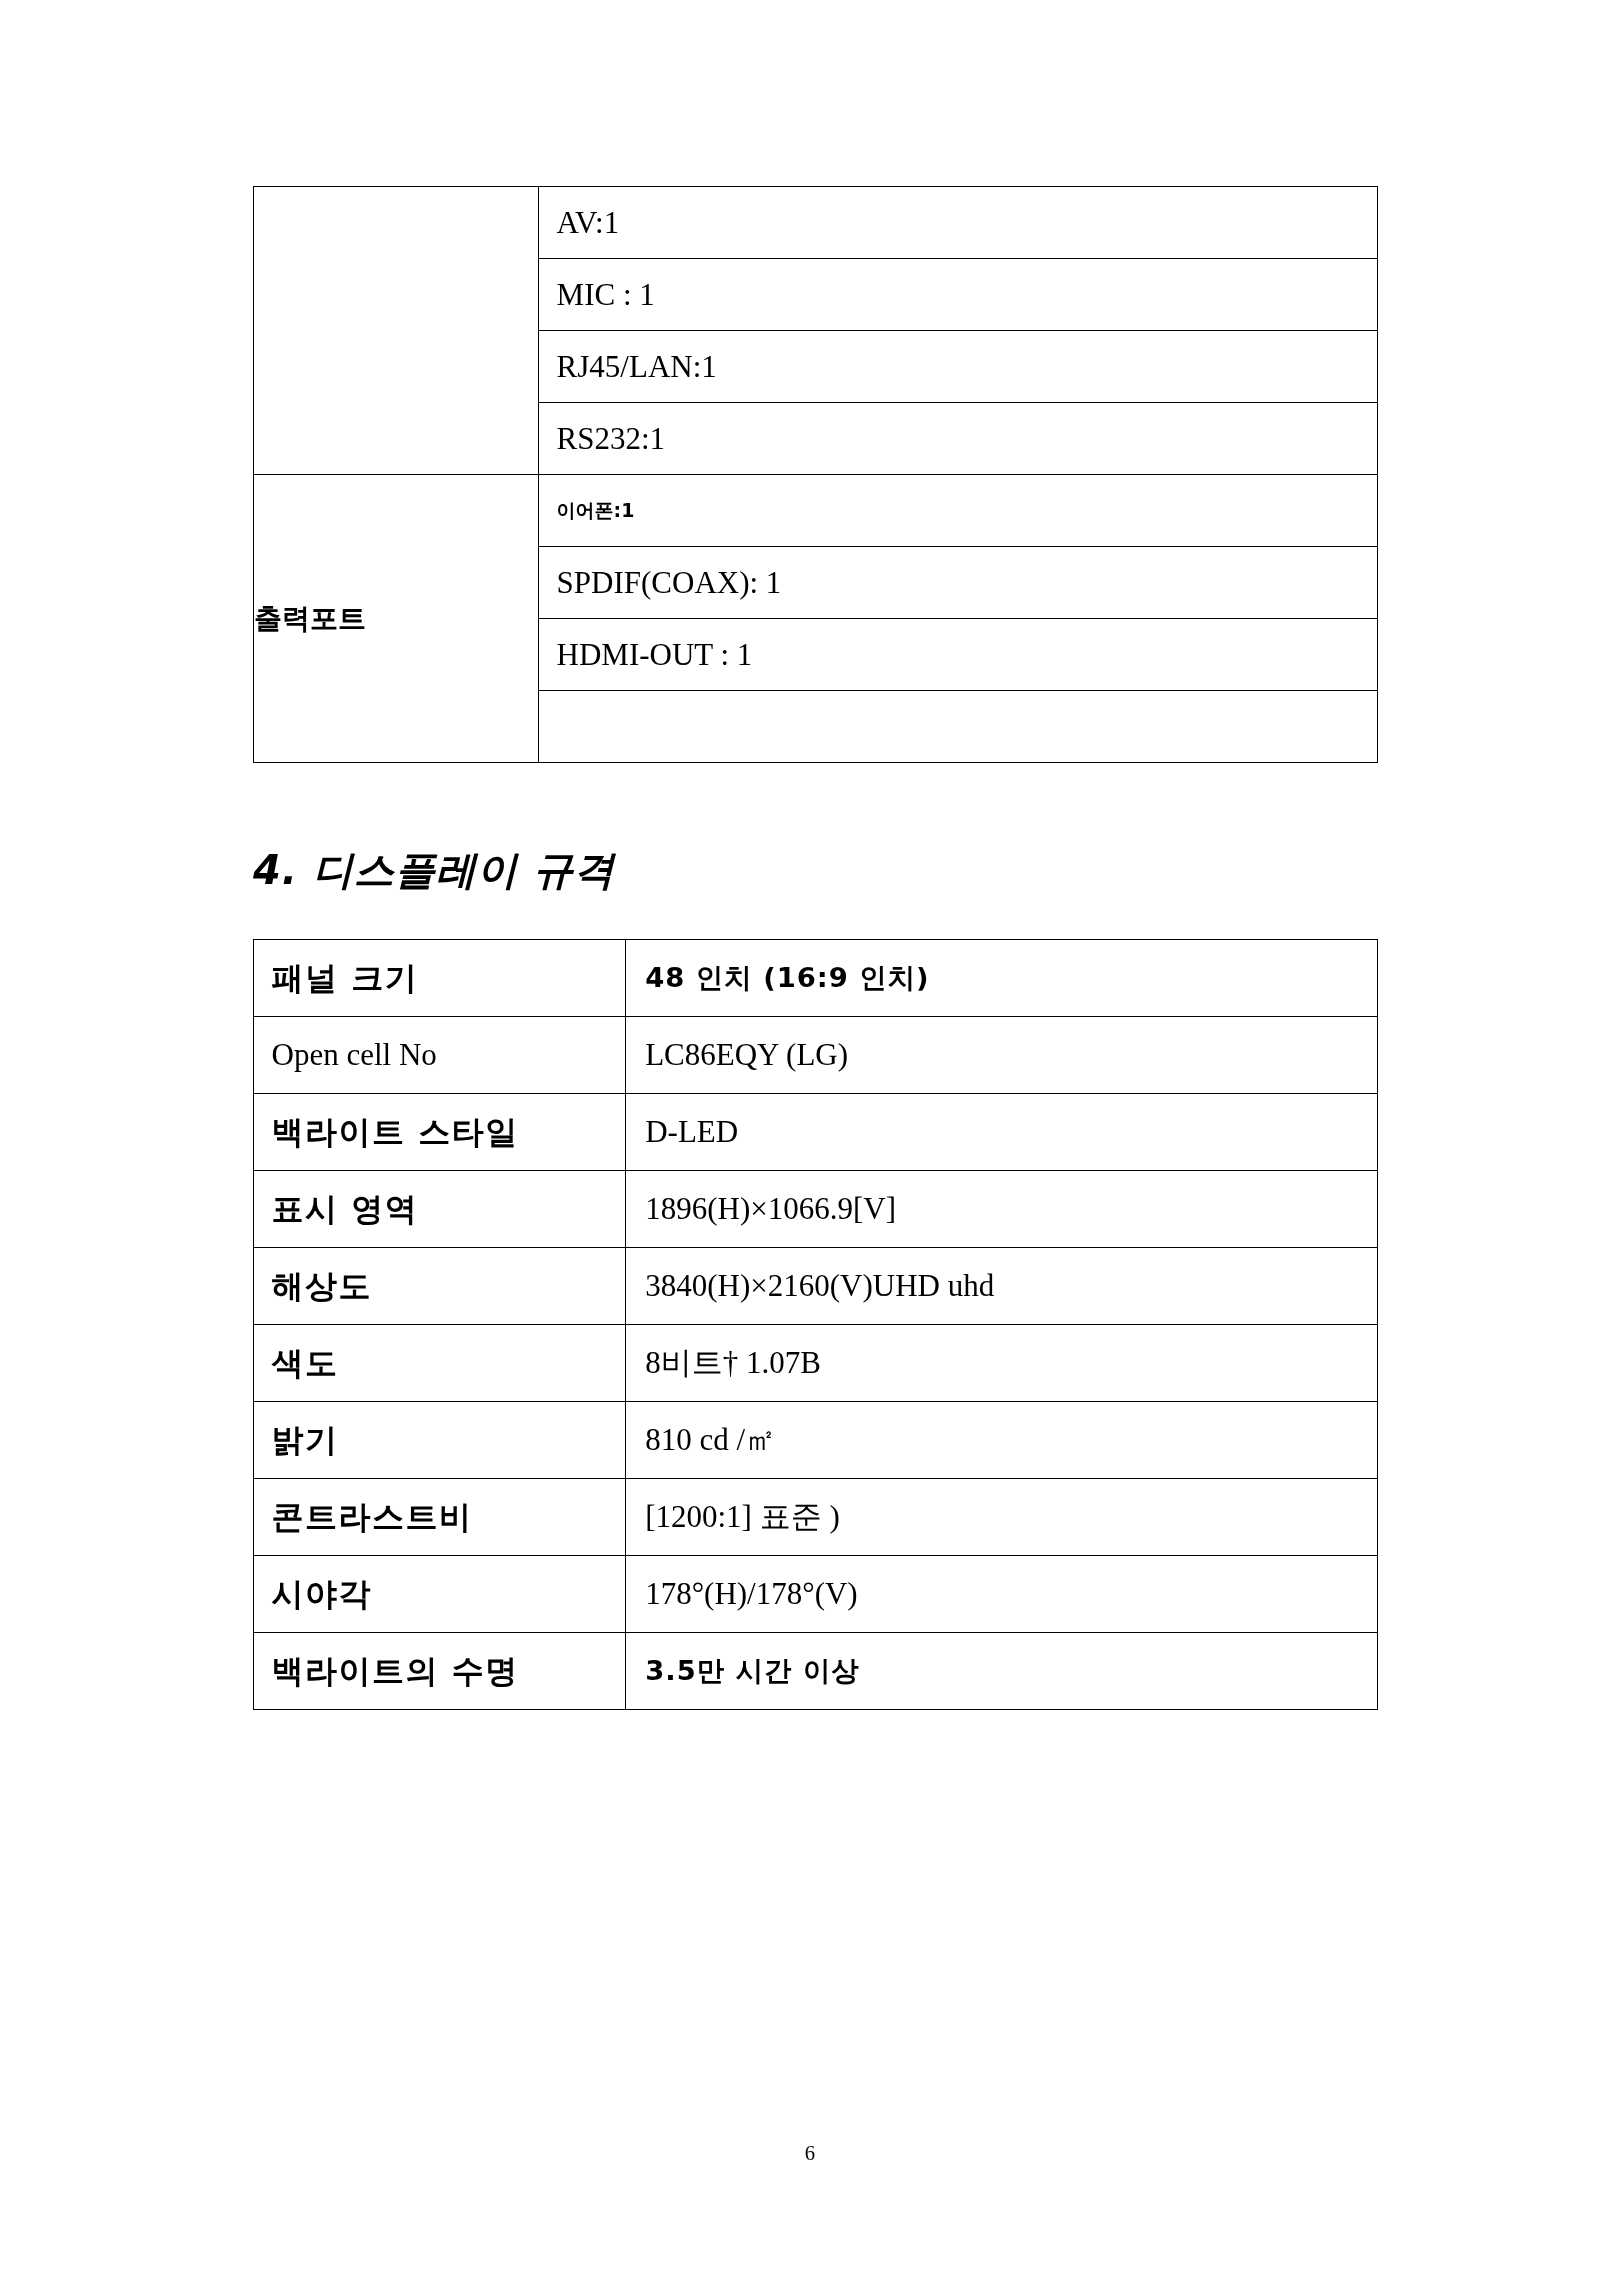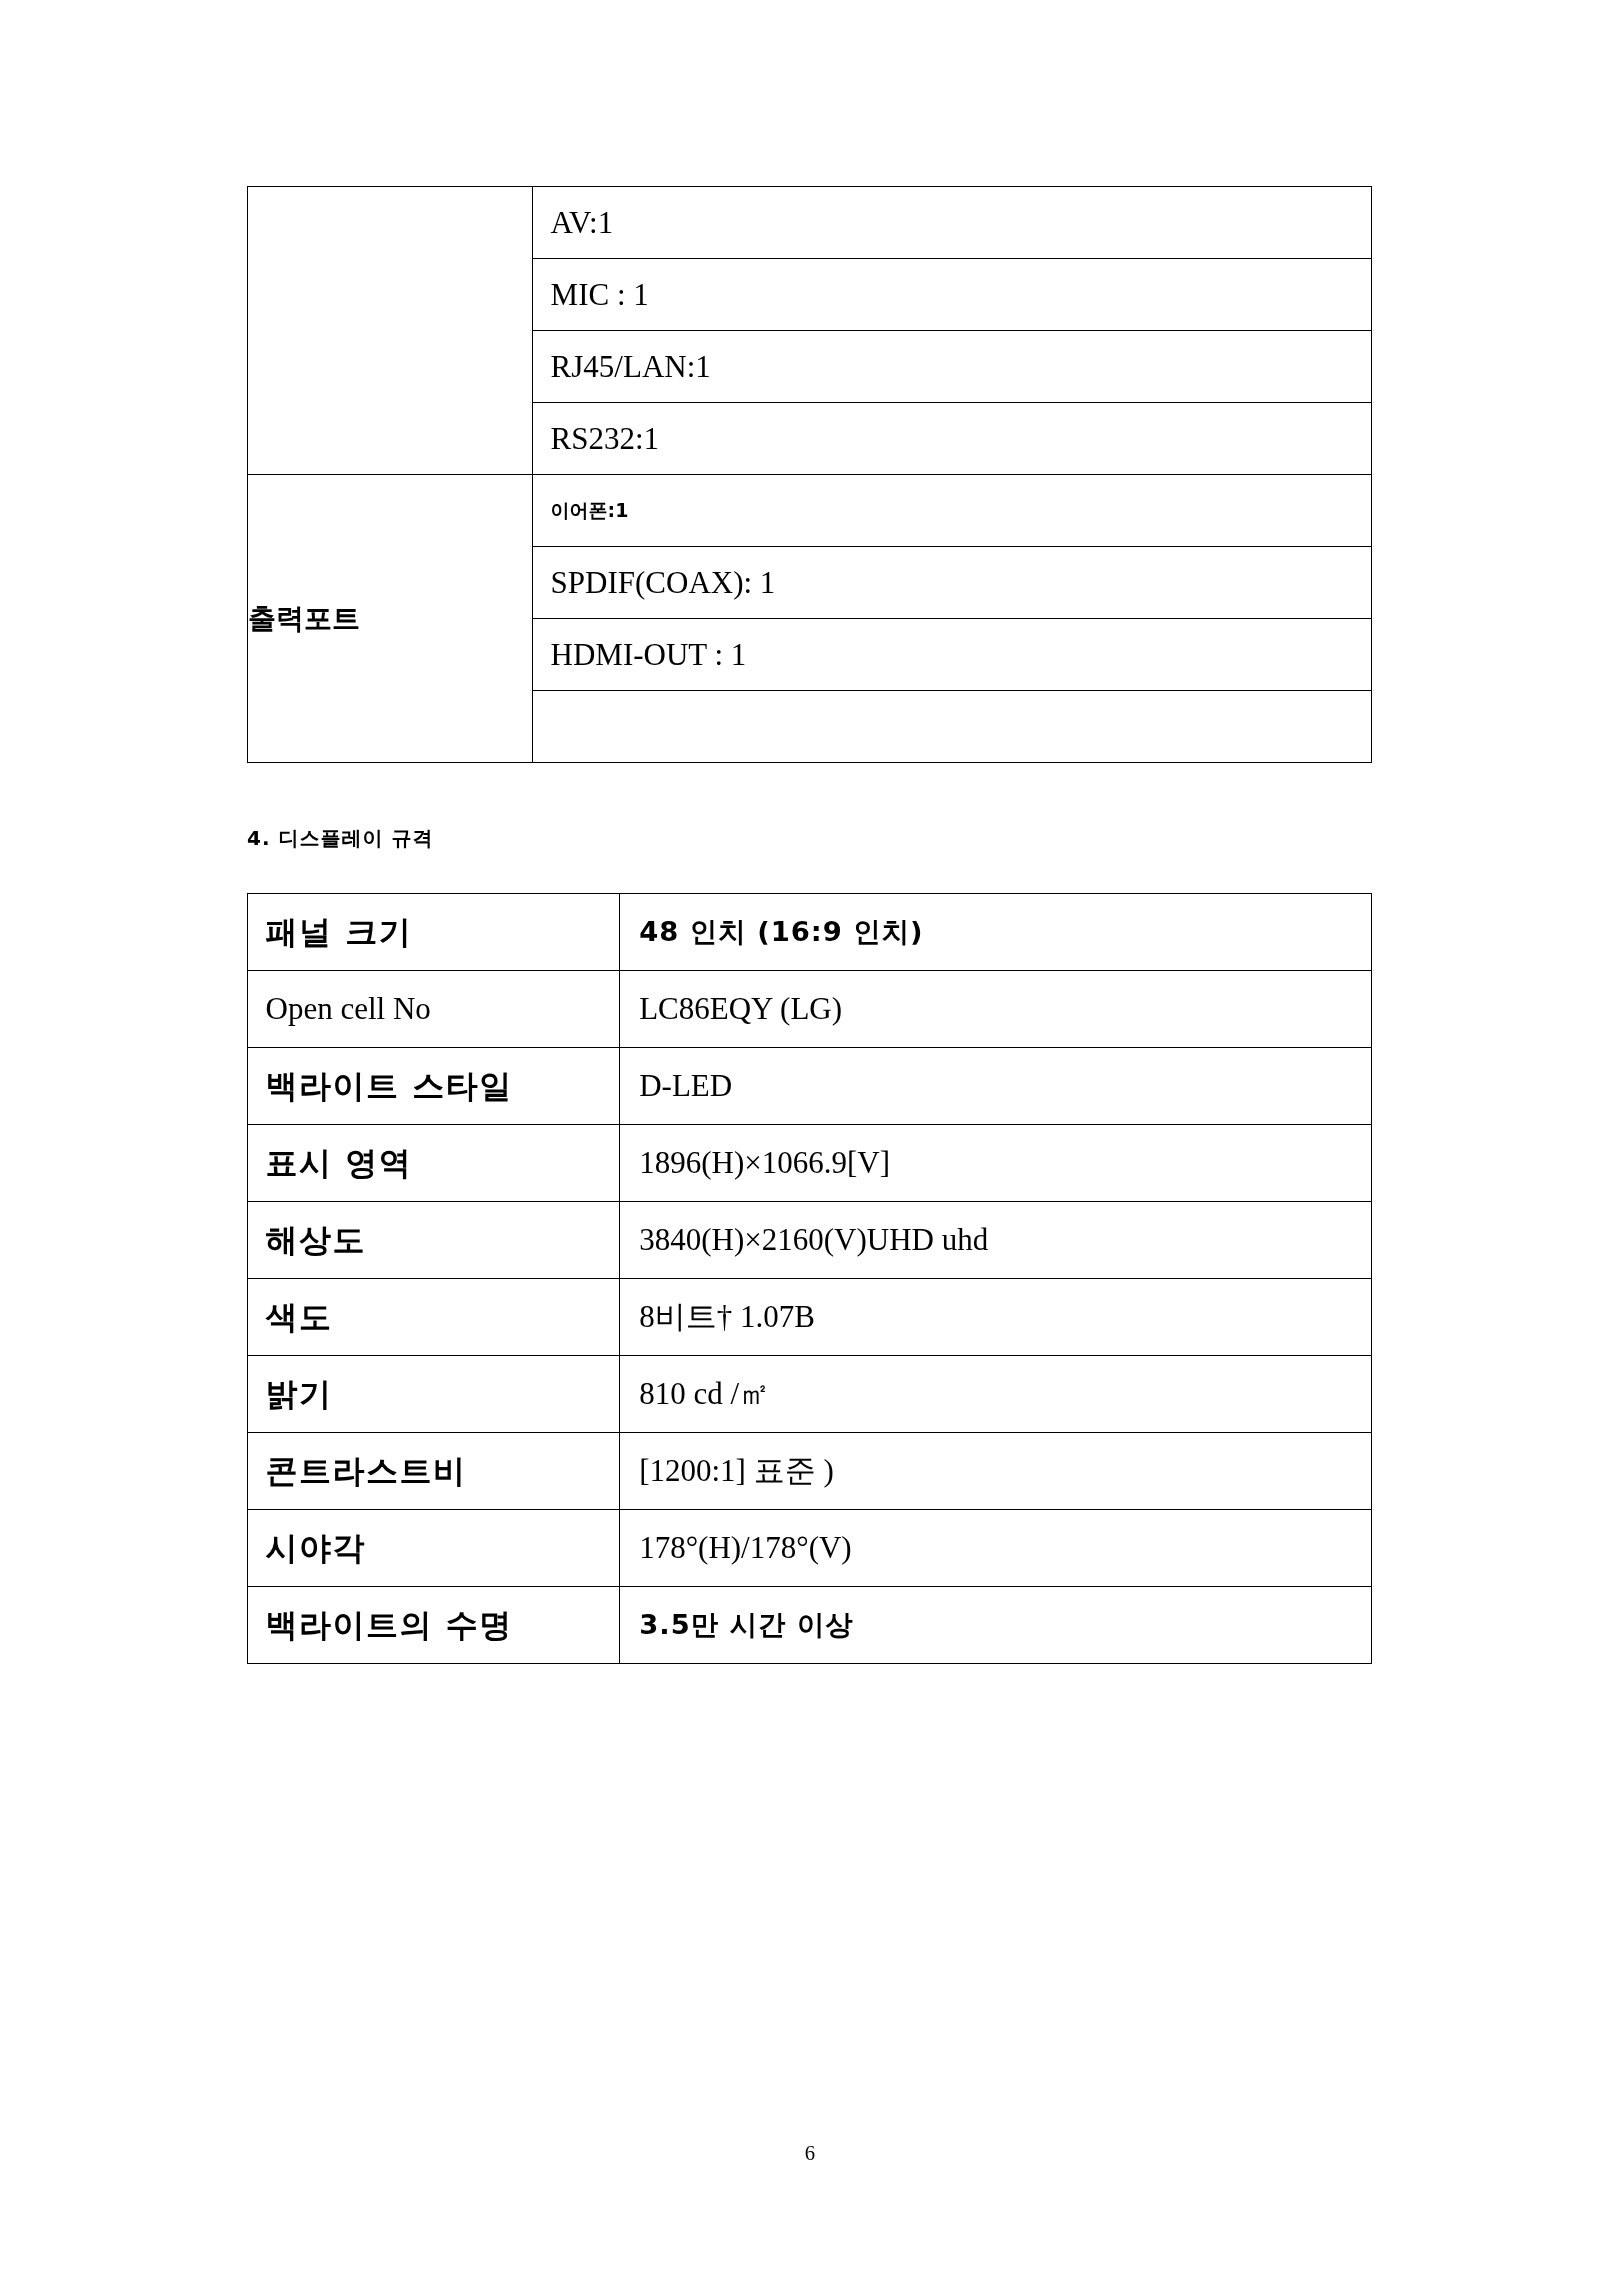--- a/index.html
+++ b/index.html
@@ -16,21 +16,21 @@
   }
   .page {
     position: relative;
     width: 1620px;
     height: 2291px;
     box-sizing: border-box;
     padding: 0;
   }
   .content {
     position: absolute;
-    left: 247px;
+    left: 253px;
     top: 186px;
     width: 1125px;
   }
 
   
   table.doc-table {
     border-collapse: collapse;
     width: 1125px;
     table-layout: fixed;
   }
@@ -60,26 +60,27 @@
     font-family: "DejaVu Sans", sans-serif;
     font-weight: bold;
     font-size: 19px;
   }
   .ports-table td.blank-cell {
     height: 71px;
   }
 
   
   .section-heading {
-    margin-top: 62px;
+    margin-top: 80px;
     margin-bottom: 41px;
     font-family: "DejaVu Sans", sans-serif;
     font-weight: bold;
-    font-size: 20px;
+    font-size: 40px;
     letter-spacing: 1px;
+    font-style: italic;
   }
 
   
   .display-table td {
     height: 76px;
   }
   .display-table td.spec-name {
     width: 353px;
     padding-left: 17.6px;
     font-family: "DejaVu Sans", sans-serif;

